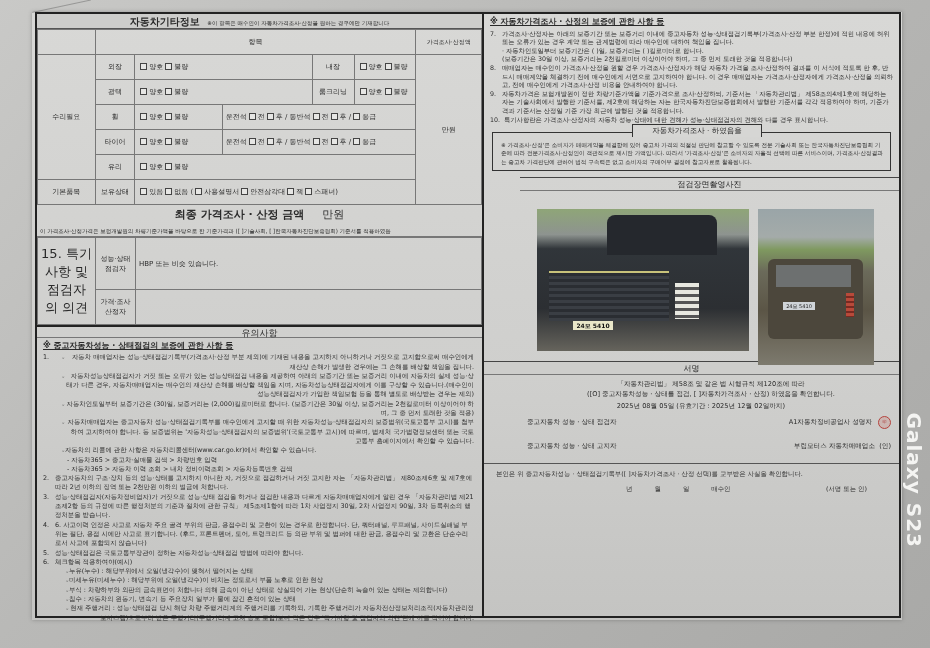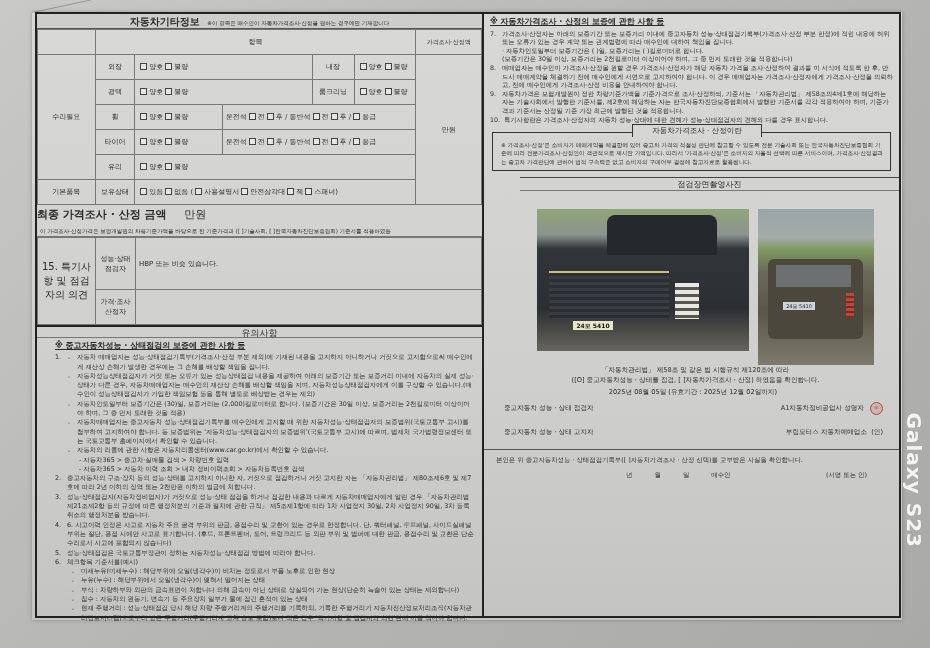--- a/index.html
+++ b/index.html
@@ -27,30 +27,30 @@
   }
   .sec-head {
     text-align: center; font-size: 10px; font-weight: bold; height: 15px; line-height: 15px;
     border-bottom: 1px solid #555; background: #cdcdcb;
   }
   .sec-head .note { font-size: 5.5px; font-weight: normal; margin-left: 4px; }
   table.grid { border-collapse: collapse; width: 100%; font-size: 7px; }
   table.grid td { border: 1px solid #777; padding: 7px 3px; height: 15px; vertical-align: middle; }
   .c { text-align: center; }
   .cb { display: inline-block; width: 7px; height: 7px; border: 1px solid #444; margin: 0 2px -1px 2px; background: #e6e6e4; }
-  .final-price { text-align: left; font-size: 11px; font-weight: bold; height: 20px; line-height: 20px; }
+  .final-price { text-align: center; font-size: 11px; font-weight: bold; height: 20px; line-height: 20px; }
   .final-price span.unit { margin-left: 14px; font-weight: normal; }
   .price-note { font-size: 5.5px; padding: 0 3px; height: 12px; line-height: 12px; border-bottom: 1px solid #777; white-space: nowrap; overflow: hidden; }
   .opinion-table td { height: 44px; vertical-align: top; }
   .notice-head { text-align: center; font-size: 9px; height: 13px; line-height: 13px; border-top: 2px solid #222; border-bottom: 1px solid #777; }
-  .notice-body { padding: 3px 8px 0 6px; font-size: 6.4px; line-height: 9.3px; margin-left: 12px; }
+  .notice-body { padding: 3px 8px 0 6px; font-size: 6.4px; line-height: 9.3px; }
   .notice-title { font-size: 8px; font-weight: bold; text-decoration: underline; margin-bottom: 3px; }
   .item { display: flex; }
   .item .num { width: 12px; flex: none; }
-  .sub { padding-left: 12px; display: flex; }
+  .sub { padding-left: 12px; display: flex; text-align: right; }
   .sub .dot { width: 10px; flex: none; font-size: 6px; }
   .r-body { padding: 4px 6px 2px 6px; font-size: 6.3px; line-height: 8.6px; }
   .r-title { font-size: 8px; font-weight: bold; text-decoration: underline; margin-bottom: 3px; }
   .box-wrap { margin: 6px 8px 0 8px; position: relative; }
   .box-tab { position: absolute; left: 140px; top: -8px; width: 130px; height: 13px; background: #d6d6d4; border: 1px solid #333; border-bottom: none; text-align: center; font-size: 7.5px; line-height: 12px; z-index: 2; }
   .box { border: 1px solid #333; padding: 8px 6px 4px 8px; font-size: 5.6px; line-height: 8.3px; margin-top: 4px; }
   .photo-head { text-align: center; font-size: 8px; height: 14px; line-height: 14px; margin-top: 6px; border-top: 1px solid #444; border-bottom: 1px solid #777; margin-left: 36px; }
   .photos { position: relative; height: 170px; }
   .photo1 {
     position: absolute; left: 53px; top: 18px; width: 212px; height: 142px;
@@ -65,21 +65,21 @@
   .photo2 {
     position: absolute; left: 274px; top: 18px; width: 116px; height: 156px;
     background: linear-gradient(180deg, #9aa5a8 0%, #a4aba9 18%, #7f9960 26%, #6b6a5a 40%, #5b5546 65%, #7d7a6e 100%);
     overflow: hidden;
   }
   .photo2 .body { position: absolute; left: 10px; top: 50px; width: 95px; height: 80px; background: #4c473c; border-radius: 6px; }
   .photo2 .rear-window { position: absolute; left: 18px; top: 56px; width: 75px; height: 22px; background: #6d7070; }
   .photo2 .taillight { position: absolute; left: 88px; top: 84px; width: 8px; height: 24px; background: repeating-linear-gradient(180deg, #b84a3a 0 3px, #7a2a22 3px 5px); }
   .photo2 .plate { position: absolute; left: 25px; top: 93px; width: 32px; height: 8px; background: #cfd4d8; font-size: 5px; line-height: 8px; text-align: center; color: #222; }
   .sign-head { text-align: center; font-size: 8px; height: 14px; line-height: 14px; border-top: 1px solid #444; border-bottom: 1px solid #777; background: #cdcdcb; }
-  .sign-body { font-size: 6.6px; padding: 4px 12px 0 20px; }
+  .sign-body { font-size: 6.6px; padding: 4px 4px 0 20px; margin-left: 23px; }
   .sign-line { text-align: center; line-height: 10px; }
   .sign-date { text-align: right; padding-right: 110px; line-height: 14px; }
   .sign-row { display: flex; justify-content: space-between; height: 18px; align-items: center; padding-right: 4px; }
   .stamp { display: inline-block; width: 13px; height: 13px; border-radius: 50%; border: 1.5px solid #b5443e; background: rgba(200,90,80,0.2); vertical-align: middle; margin-left: 6px; font-size: 4px; color: #a33; text-align: center; line-height: 10px; }
   .confirm { border-top: 1px solid #555; margin-top: 8px; padding: 6px 12px; font-size: 6.4px; }
   .confirm .line2 { display: flex; justify-content: space-between; padding-left: 130px; margin-top: 6px; }
   .confirm .line2 span { margin-right: 20px; }
   .watermark { position: absolute; right: 4px; top: 548px; transform: rotate(90deg); transform-origin: right top; font-size: 20px; color: #f4f4f2; font-weight: bold; letter-spacing: 1px; white-space: nowrap; }
   .fold { position: absolute; left: 0; top: 0; width: 60px; height: 30px; border-top: 1px solid rgba(80,80,80,0.4); transform: rotate(-12deg); transform-origin: left top; }
 </style>
@@ -153,21 +153,21 @@
     <div class="price-note">이 가격조사·산정가격은 보험개발원의 차량기준가액을 바탕으로 한 기준가격과 ([   ]기술사회, [   ]한국자동차진단보증협회) 기준서를 적용하였음</div>
 
     <table class="grid opinion-table">
       <colgroup>
           <col style="width:58px">
           <col style="width:40px">
           <col>
         </colgroup>
       <tbody>
           <tr>
-        <td rowspan="2" class="c" style="vertical-align:middle;font-size:10px">15. 특기사항 및 점검자의 의견</td>
+        <td rowspan="2" class="c" style="vertical-align:middle;font-size:13px">15. 특기사항 및 점검자의 의견</td>
         <td class="c" style="vertical-align:middle;height:52px">성능·상태 점검자</td>
         <td style="height:52px">HBP 또는 비슷 있습니다.</td>
       </tr>
       <tr>
         <td class="c" style="vertical-align:middle;height:28px">가격·조사 산정자</td>
         <td style="height:28px"></td>
       </tr>
     </tbody>
       </table>
 
@@ -213,28 +213,28 @@
           <span class="num">4.</span>
           <span>6. 사고이력 인정은 사고로 자동차 주요 골격 부위의 판금, 용접수리 및 교환이 있는 경우로 한정합니다. 단, 쿼터패널, 루프패널, 사이드실패널 부위는 절단, 용접 시에만 사고로 표기합니다. (후드, 프론트펜더, 도어, 트렁크리드 등 외판 부위 및 범퍼에 대한 판금, 용접수리 및 교환은 단순수리로서 사고에 포함되지 않습니다)</span>
         </div>
       <div class="item">
           <span class="num">5.</span>
           <span>성능·상태점검은 국토교통부장관이 정하는 자동차성능·상태점검 방법에 따라야 합니다.</span>
         </div>
       <div class="item">
         <span class="num">6.</span>
         <div>
-          <div>체크항목 기준서를(예시)</div>
+          <div>체크항목 적용하여야(예시)</div>
+          <div class="sub" style="padding-left:4px">
+              <span class="dot">◦</span>
+              <span>누유(누수) : 해당부위에서 오일(냉각수)이 맺혀서 떨어지는 상태</span>
+            </div>
           <div class="sub" style="padding-left:4px">
               <span class="dot">◦</span>
               <span>미세누유(미세누수) : 해당부위에 오일(냉각수)이 비치는 정도로서 부품 노후로 인한 현상</span>
-            </div>
-          <div class="sub" style="padding-left:4px">
-              <span class="dot">◦</span>
-              <span>누유(누수) : 해당부위에서 오일(냉각수)이 맺혀서 떨어지는 상태</span>
             </div>
           <div class="sub" style="padding-left:4px">
               <span class="dot">◦</span>
               <span>부식 : 차량하부와 외판의 금속표면이 처합니다 의해 금속이 아닌 상태로 상실되어 가는 현상(단순히 녹슬어 있는 상태는 제외합니다)</span>
             </div>
           <div class="sub" style="padding-left:4px">
               <span class="dot">◦</span>
               <span>침수 : 자동차의 원동기, 변속기 등 주요장치 일부가 물에 잠긴 흔적이 있는 상태</span>
             </div>
           <div class="sub" style="padding-left:4px">
@@ -265,40 +265,41 @@
           <span class="num">9.</span>
           <span>자동차가격은 보험개발원이 정한 차량기준가액을 기준가격으로 조사·산정하되, 기준서는 「자동차관리법」 제58조의4제1호에 해당하는 자는 기술사회에서 발행한 기준서를, 제2호에 해당하는 자는 한국자동차진단보증협회에서 발행한 기준서를 각각 적용하여야 하며, 기준가격과 기준서는 산정일 기준 가장 최근에 발행된 것을 적용합니다.</span>
         </div>
       <div class="item">
           <span class="num" style="width:14px">10.</span>
           <span>특기사항란은 가격조사·산정자의 자동차 성능·상태에 대한 견해가 성능·상태점검자의 견해와 다를 경우 표시합니다.</span>
         </div>
     </div>
 
     <div class="box-wrap">
-      <div class="box-tab">자동차가격조사 · 산정이란</div>
+      <div class="box-tab">자동차가격조사 · 하였음을</div>
       <div class="box">※ 가격조사·산정'은 소비자가 매매계약을 체결함에 있어 중고차 가격의 적절성 판단에 참고할 수 있도록 전문 기술사회 또는 한국자동차진단보증협회 기준에 따라 전문가격조사·산정인이 객관적으로 제시한 가액입니다. 따라서 '가격조사·산정'은 소비자의 자율적 선택에 따른 서비스이며, 가격조사·산정결과는 중고차 가격판단에 관하여 법적 구속력은 없고 소비자의 구매여부 결정에 참고자료로 활용됩니다.</div>
     </div>
 
     <div class="photo-head">점검장면촬영사진</div>
     <div class="photos">
       <div class="photo1">
         <div class="windshield"></div>
         <div class="grille"></div>
         <div class="lamp"></div>
         <div class="plate">24모 5410</div>
       </div>
       <div class="photo2">
         <div class="body"></div>
         <div class="rear-window"></div>
         <div class="taillight"></div>
         <div class="plate">24모 5410</div>
       </div>
     </div>
 
+    <div class="sign-head">서명</div>
     <div class="sign-body">
       <div class="sign-line">「자동차관리법」 제58조 및 같은 법 시행규칙 제120조에 따라</div>
       <div class="sign-line">([O] 중고자동차성능 · 상태를 점검, [    ]자동차가격조사 · 산정) 하였음을 확인합니다.</div>
       <div class="sign-date">2025년 08월 05일 (유효기간 : 2025년 12월 02일까지)</div>
       <div class="sign-row">
         <span>중고자동차 성능 · 상태 점검자</span>
         <span><span>A1자동차정비공업사 성명자</span><span class="stamp">印</span></span>
       </div>
       <div class="sign-row" style="margin-top:6px">
         <span>중고자동차 성능 · 상태 고지자</span>

